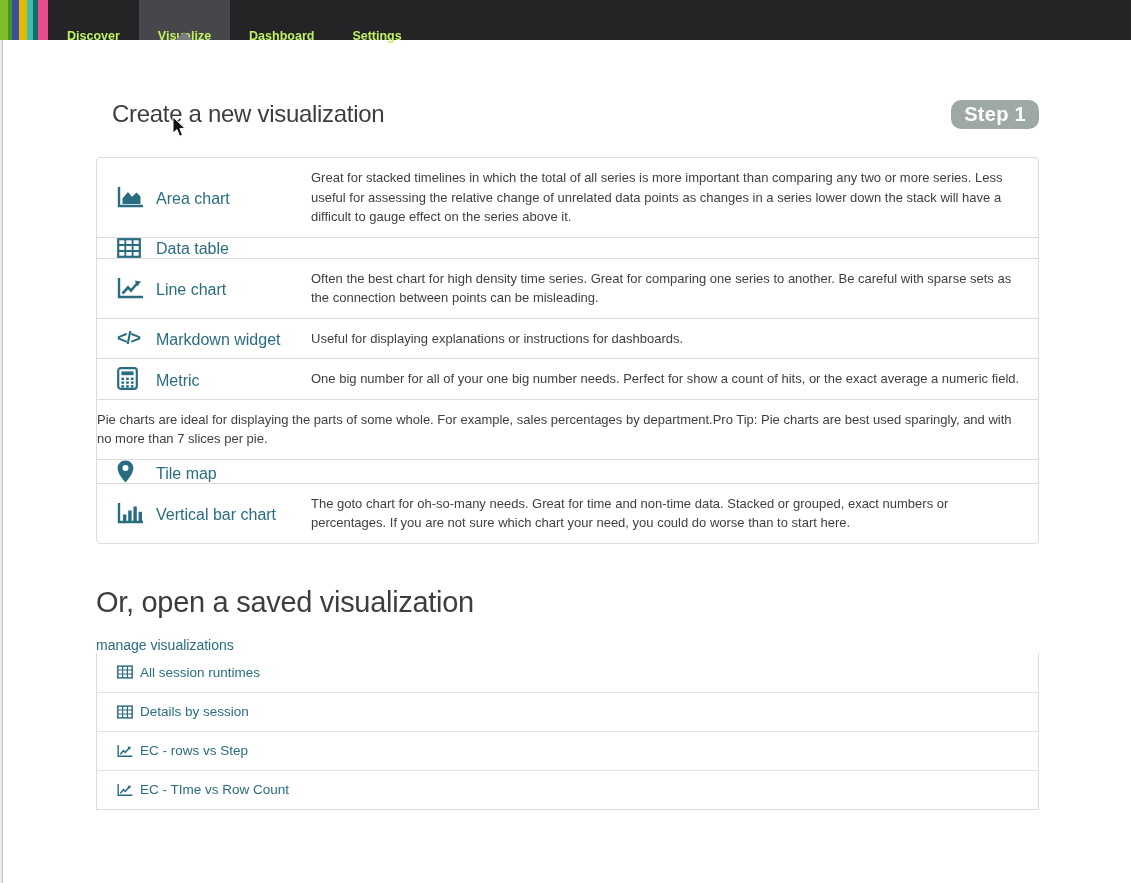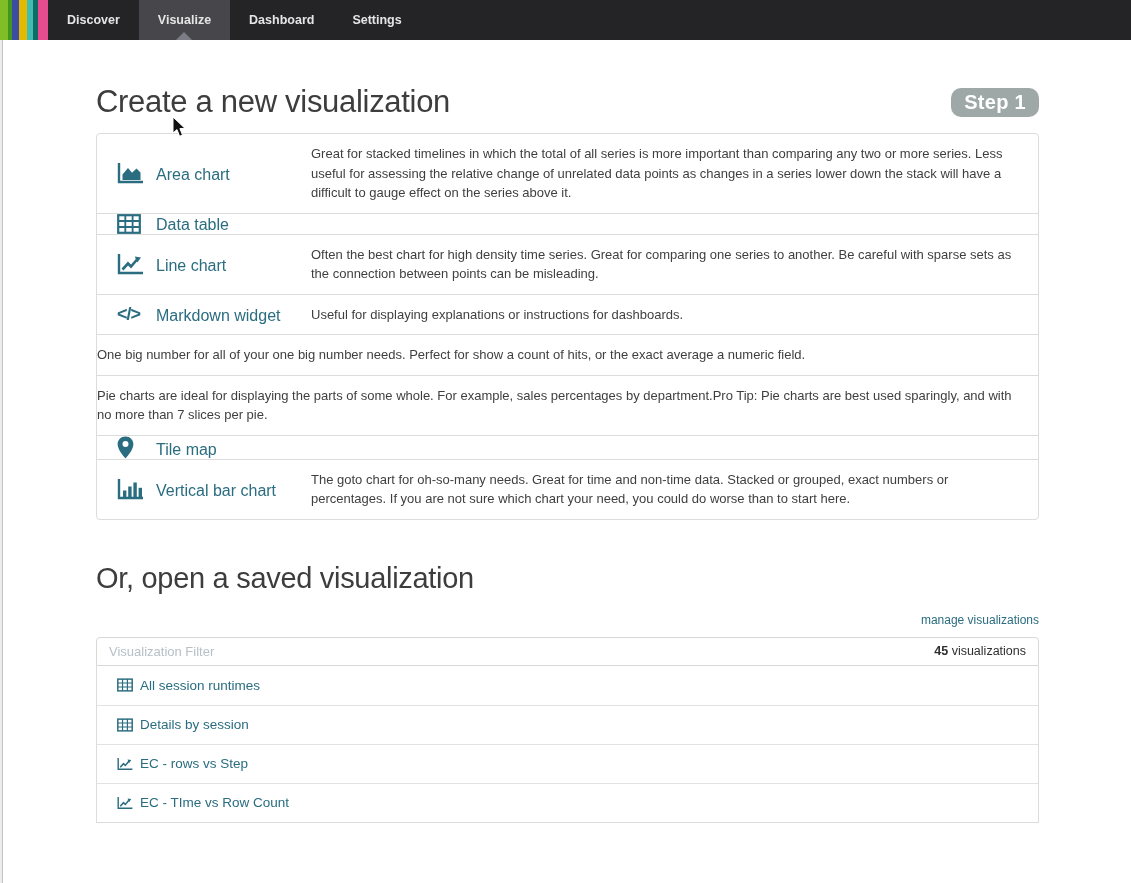--- a/index.html
+++ b/index.html
@@ -8,52 +8,52 @@
     width:1131px; height:883px; overflow:hidden; position:relative;
     background:#ffffff;
     font-family:"Liberation Sans","DejaVu Sans",sans-serif;
   }
   
   .navbar { height:40px; background:#242426; display:flex; align-items:stretch; position:relative; z-index:5; }
   .logo { width:48px; display:flex; align-items:stretch; }
   .logo span { display:block; height:40px; }
   .tabs { display:flex; align-items:stretch; }
   .tab {
-    position:relative; display:block; line-height:40px; padding:0 19px;
-    color:#e5e5e5; font-size:12.5px; font-weight:bold; text-decoration:none; cursor:pointer;text-align:center;
+    position:relative; display:block; line-height:40px; padding:16px 19px;
+    color:#bef264; font-size:12.5px; font-weight:bold; text-decoration:none; cursor:pointer;text-align:center;
   }
   .tab.active { background:#47474b; }
   .tab .caret {
     position:absolute; bottom:0; left:50%; margin-left:-8px; width:0; height:0;
     border-left:8px solid transparent; border-right:8px solid transparent;
     border-bottom:8px solid #7b7c84;
   }
   
   .left-edge { position:absolute; left:0; top:40px; bottom:0; width:3px; background:#ececec; border-right:1px solid #c3c3c3; }
   
   .content { margin-left:96px; width:943px; }
   .create-header { display:flex; justify-content:space-between; align-items:center; margin:44px 0 13px 0; }
-  h1.page-title { margin:0; font-size:31px; font-weight:400; color:#3d3d3d; letter-spacing:-0.3px;text-align:right; }
+  h1.page-title { margin:16px; font-size:24px; font-weight:400; color:#3d3d3d; letter-spacing:-0.3px;text-align:right; }
   .step-badge {
     background:#9ea9a7; color:#ffffff; font-weight:bold; font-size:20px;
     padding:3px 13px; border-radius:10px; letter-spacing:0.3px;
   }
   
   .vis-list { border:1px solid #dcdcdc; border-radius:4px; background:#fff; }
   .vis-row { display:flex; align-items:center; border-top:1px solid #dcdcdc; cursor:pointer; }
   .vis-row:first-child { border-top:none; }
   .vis-left { flex:0 0 214px; padding-left:20px; display:flex; align-items:flex-end; }
   .vis-icon { color:#2a6d80; width:30px; min-width:30px; display:flex; align-items:center; }
   .vis-icon svg { display:block; }
   .mk { font-size:18px; font-weight:bold; letter-spacing:-1px; }
   .vis-label { color:#2a6d80; font-size:16px; padding-left:9px; white-space:nowrap; }
   .vis-desc { flex:1; font-size:13px; color:#3f3f3f; line-height:1.5; padding:10px 14px 10px 0; }
   
   h2.saved-title { margin:42px 0 18px 0; font-size:29px; font-weight:400; color:#3d3d3d; letter-spacing:-0.3px; }
-  .manage-row { text-align:right; font-size:12px; margin-bottom:10px; }
+  .manage-row { text-align:left; font-size:14px; margin-bottom:0; }
   .manage-row a { color:#2a6d80; text-decoration:none; cursor:pointer; }
   .filter-bar { display:flex; align-items:center; border:1px solid #d8d8d8; border-radius:4px 4px 0 0; height:29px; background:#fff; }
   .filter-bar input {
     flex:1; border:none; outline:none; font-size:13px; padding:0 12px; color:#333;
     font-family:"Liberation Sans","DejaVu Sans",sans-serif; background:transparent;
   }
   .filter-bar input::placeholder { color:#b7c0c7; opacity:1; }
   .filter-count { font-size:12.5px; color:#2f2f2f; padding-right:12px; white-space:nowrap; }
   .saved-list { border:1px solid #dcdcdc; border-top:none; background:#fff; }
   .saved-row {
@@ -135,20 +135,40 @@
       <div class="vis-row">
     <div class="vis-left">
       <span class="vis-icon">
             <span class="mk">&lt;/&gt;</span>
           </span>
       <span class="vis-label">Markdown widget</span>
     </div>
     <div class="vis-desc">Useful for displaying explanations or instructions for dashboards.</div>
   </div>
       <div class="vis-row">
+    <div class="vis-left">
+      <span class="vis-icon">
+            <svg width="21" height="23" viewBox="0 0 21 23" fill="none">
+              <rect x="1.2" y="1.2" width="18.6" height="20.6" rx="2.5" stroke="currentColor" stroke-width="2.2"></rect>
+              <rect x="4.4" y="4.4" width="12.2" height="3.8" fill="currentColor"></rect>
+              <g fill="currentColor">
+                <rect x="4.4" y="10.6" width="2.7" height="2.4"></rect>
+                <rect x="9.1" y="10.6" width="2.7" height="2.4"></rect>
+                <rect x="13.8" y="10.6" width="2.7" height="2.4"></rect>
+                <rect x="4.4" y="14.4" width="2.7" height="2.4"></rect>
+                <rect x="9.1" y="14.4" width="2.7" height="2.4"></rect>
+                <rect x="13.8" y="14.4" width="2.7" height="2.4"></rect>
+                <rect x="4.4" y="18.2" width="2.7" height="2.4"></rect>
+                <rect x="9.1" y="18.2" width="2.7" height="2.4"></rect>
+                <rect x="13.8" y="18.2" width="2.7" height="2.4"></rect>
+              </g>
+            </svg>
+          </span>
+      <span class="vis-label">Metric</span>
+    </div>
     <div class="vis-desc">One big number for all of your one big number needs. Perfect for show a count of hits, or the exact average a numeric field.</div>
   </div>
       <div class="vis-row">
     <div class="vis-desc">Pie charts are ideal for displaying the parts of some whole. For example, sales percentages by department.Pro Tip: Pie charts are best used sparingly, and with no more than 7 slices per pie.</div>
   </div>
       <div class="vis-row">
     <div class="vis-left">
       <span class="vis-icon">
             <svg width="17" height="23" viewBox="0 0 17 23" fill="currentColor">
               <path fill-rule="evenodd" d="M8.5 0.5 C4 0.5 0.6 4 0.6 8.3 c0 6 7.9 14.2 7.9 14.2 s7.9-8.2 7.9-14.2 C16.4 4 13 0.5 8.5 0.5 Z M8.5 11 a3 3 0 1 1 0-6 a3 3 0 0 1 0 6 Z"></path>
@@ -175,24 +195,20 @@
     <div class="vis-desc">The goto chart for oh-so-many needs. Great for time and non-time data. Stacked or grouped, exact numbers or percentages. If you are not sure which chart your need, you could do worse than to start here.</div>
   </div>
     </div>
 
   <h2 class="saved-title">Or, open a saved visualization</h2>
 
   <div class="manage-row">
     <a>manage visualizations</a>
   </div>
 
-  <div class="filter-bar">
-    <input type="text" placeholder="Visualization Filter" style="">
-    <div class="filter-count"><b>45</b><span> visualizations</span></div>
-  </div>
 
   <div class="saved-list" id="saved-list">
       <a class="saved-row">
     <span class="saved-icon">
           <svg width="24" height="20" viewBox="0 0 24 20" fill="none">
             <rect x="1.2" y="1.2" width="21.6" height="17.6" stroke="currentColor" stroke-width="2.2"></rect>
             <path d="M1 7 H23 M1 13 H23 M8.3 1 V19 M15.6 1 V19" stroke="currentColor" stroke-width="1.8"></path>
           </svg>
         </span>
     <span class="saved-label">All session runtimes</span>

